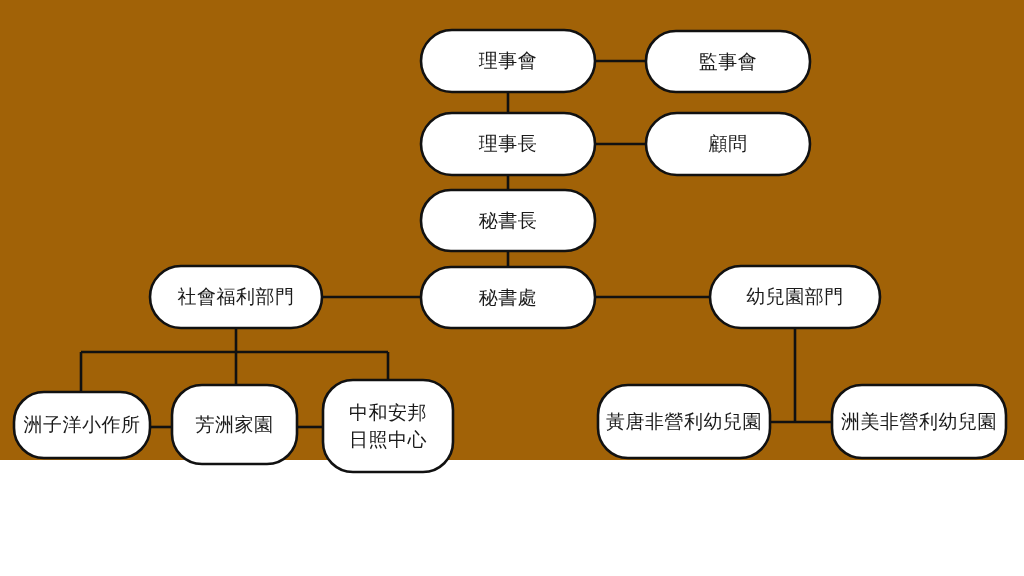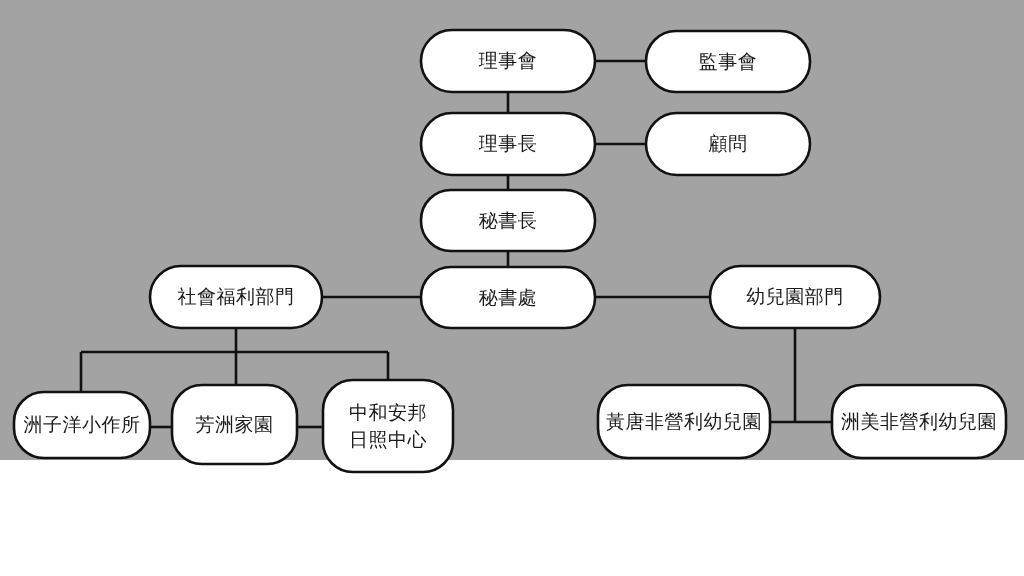--- a/index.html
+++ b/index.html
@@ -11,21 +11,21 @@
   body {
     width: 1024px;
     height: 576px;
     overflow: hidden;
     font-family: "DejaVu Sans", "Liberation Sans", sans-serif;
   }
   #org-chart-root {
     position: relative;
     width: 1024px;
     height: 460px;
-    background: #a3a3a3;
+    background: #a16207;
   }
   svg.chart-canvas {
     display: block;
     width: 1024px;
     height: 576px;
   }
   .node-shape {
     fill: #ffffff;
     stroke: #111111;
     stroke-width: 2.6;

